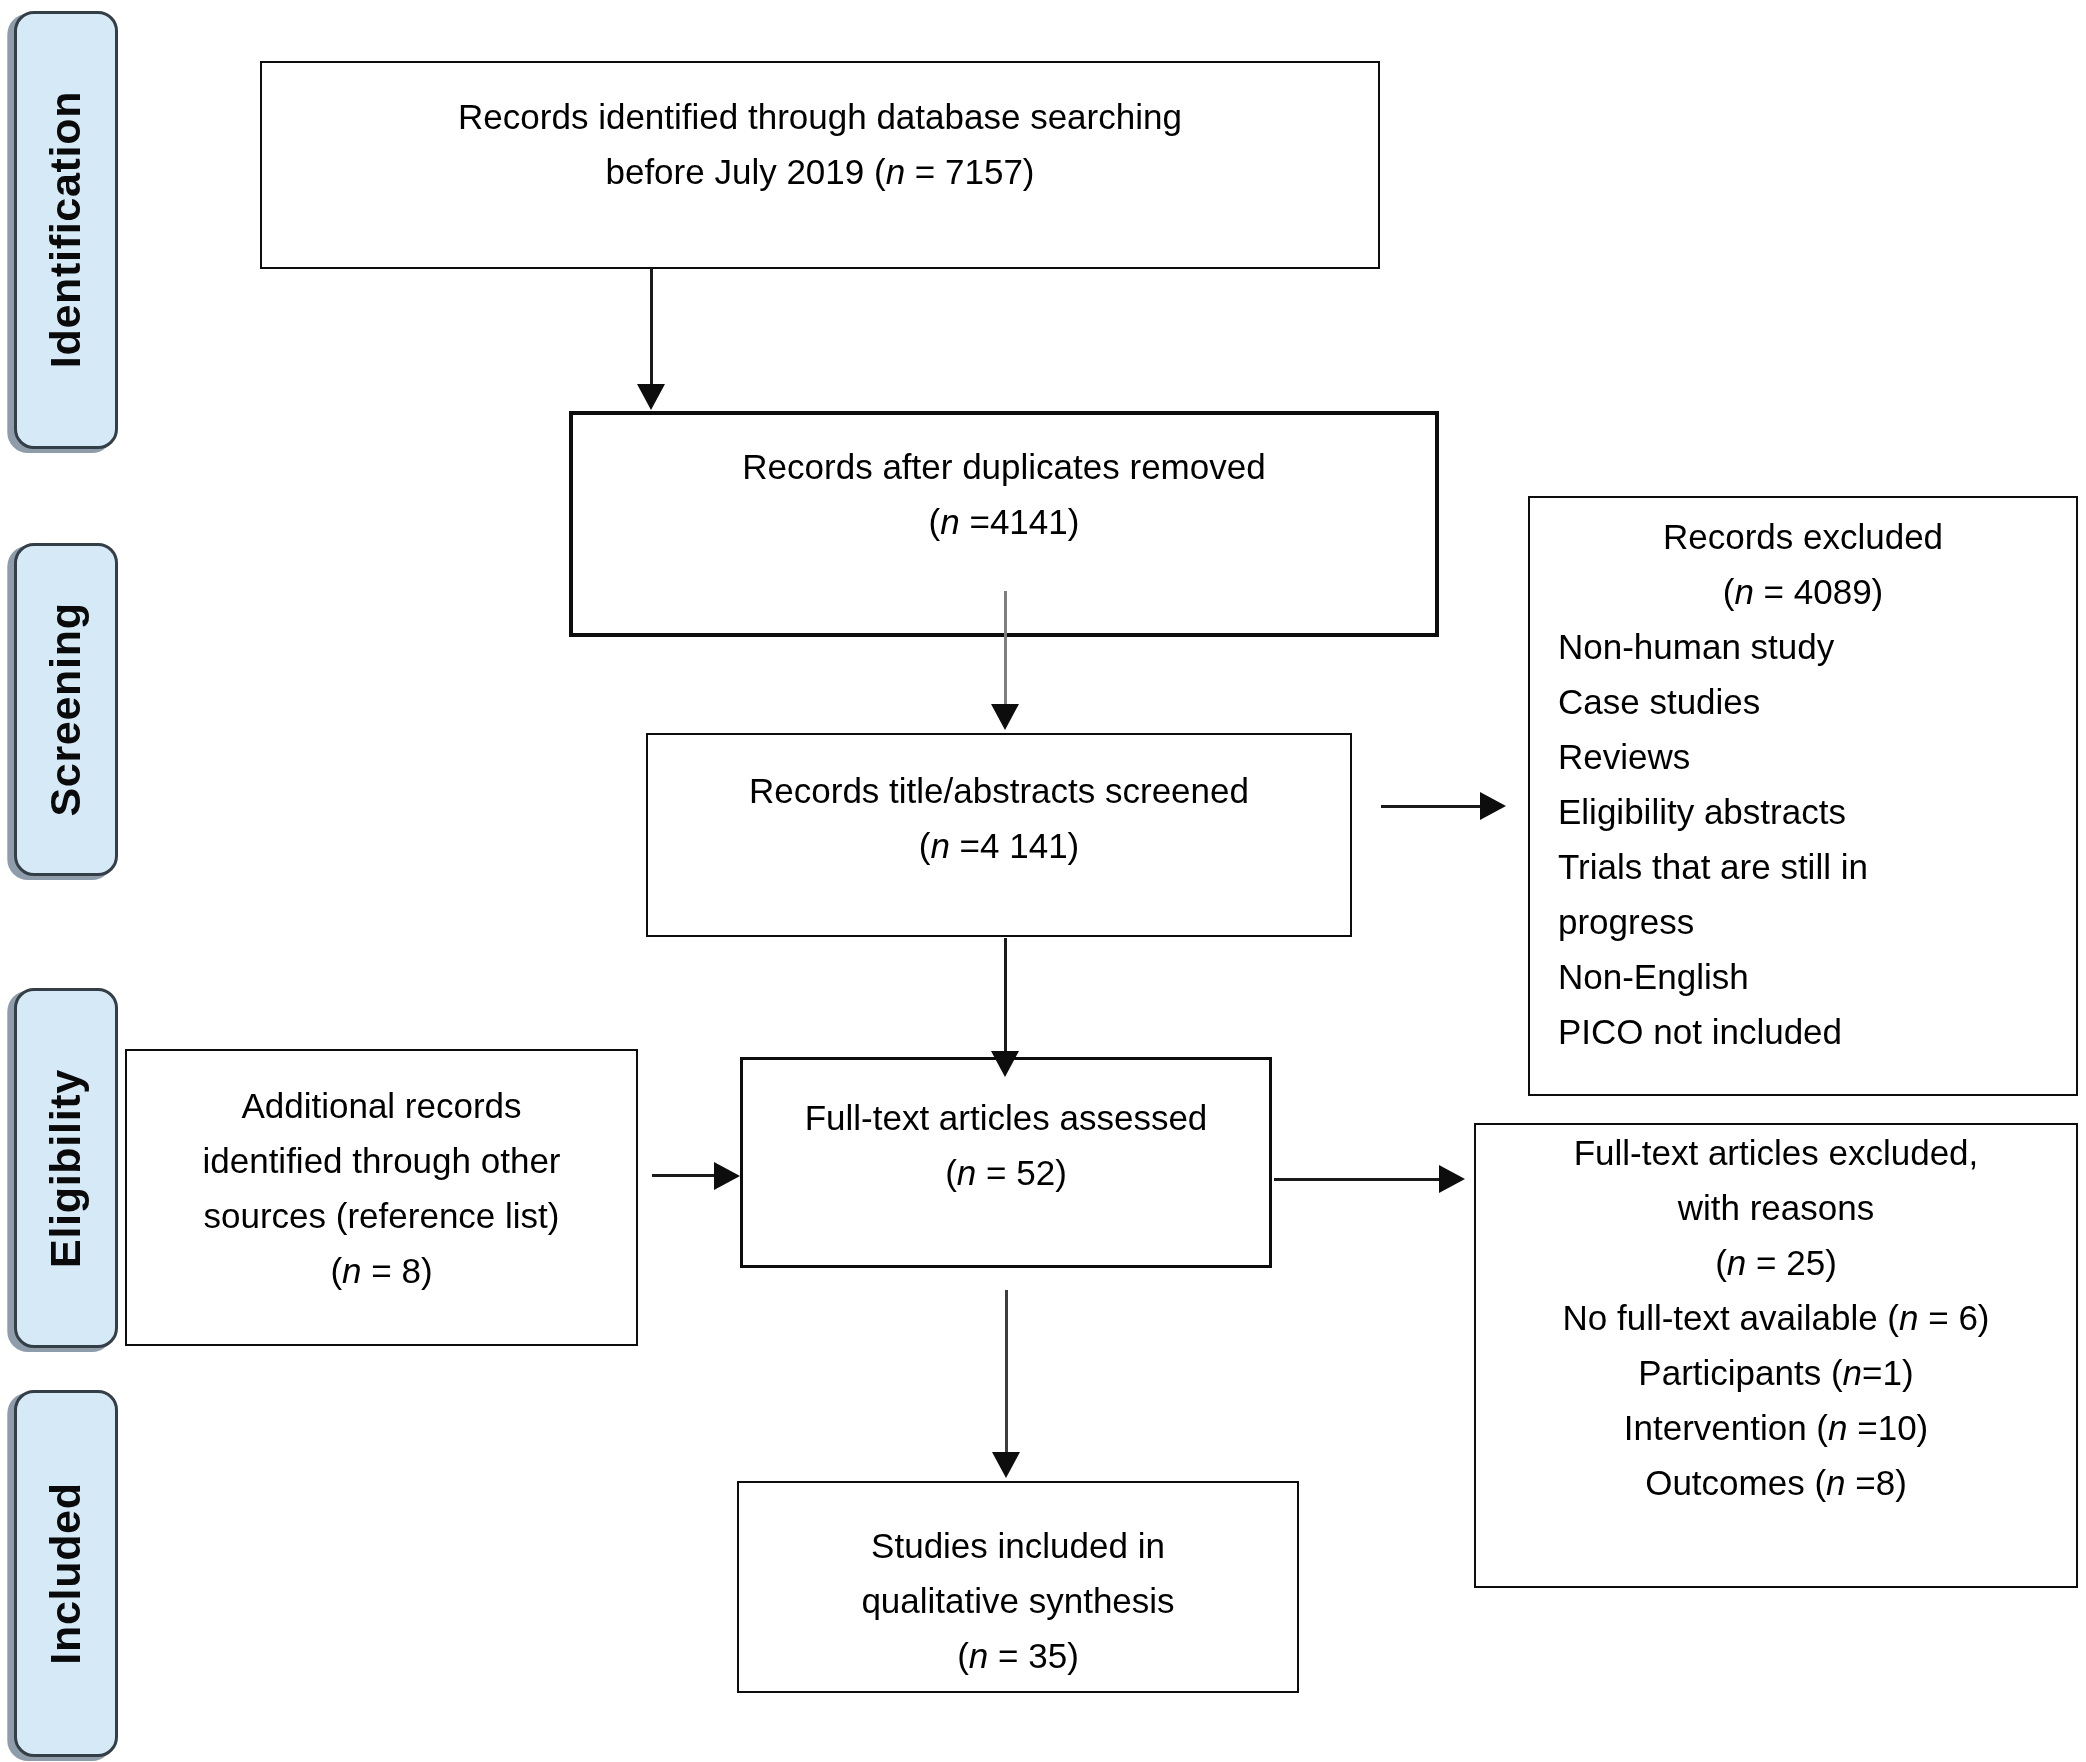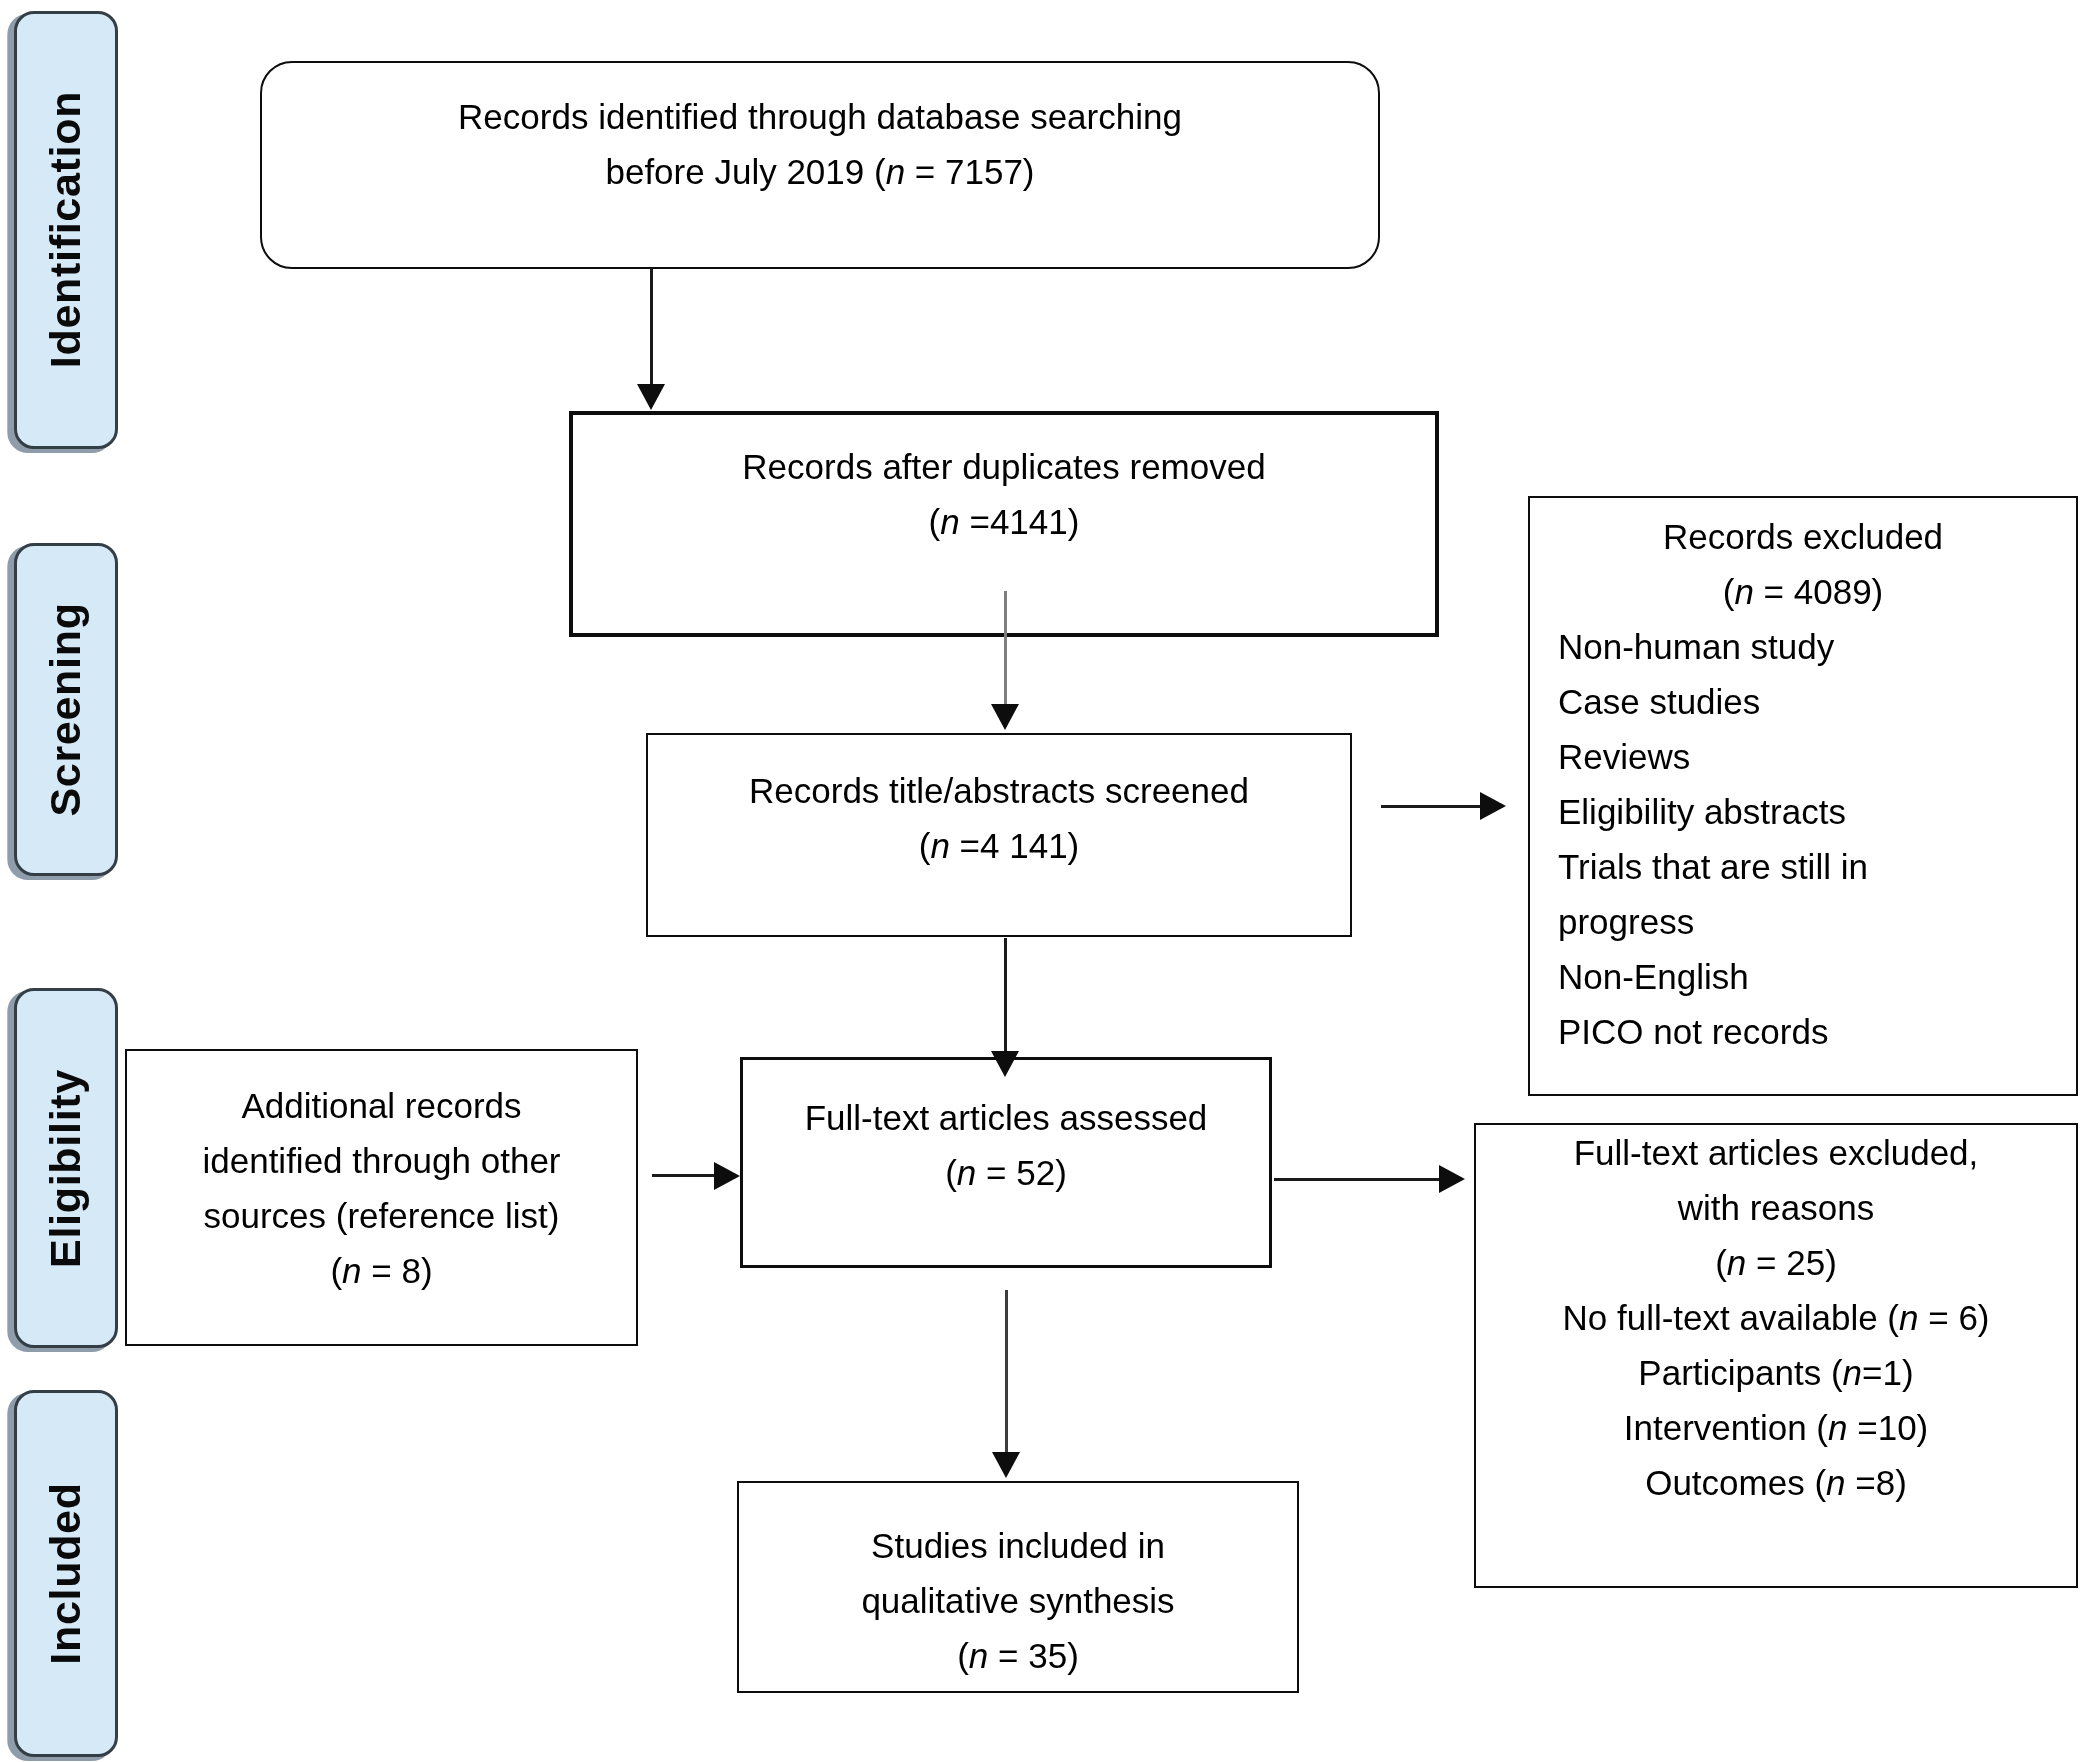--- a/index.html
+++ b/index.html
@@ -20,21 +20,21 @@
   }
   #stage-identification{top:10.8px;height:432px;}
   #stage-screening{top:543px;height:327px;}
   #stage-eligibility{top:988px;height:354px;}
   #stage-included{top:1390px;height:361px;}
   
   .box{
     position:absolute;box-sizing:border-box;background:#fff;
     border:2.7px solid #0d0d0d;font-size:35px;line-height:55px;text-align:center;
   }
-  #box-identified{left:260px;top:61px;width:1120px;height:208px;padding-top:26px;border-radius:32px;}
+  #box-identified{left:260px;top:61px;width:1120px;height:208px;padding-top:26px;}
   #box-duplicates{left:569px;top:411px;width:870px;height:226px;border-width:4px;padding-top:24px;}
   #box-screened{left:646px;top:733px;width:706px;height:204px;padding-top:28px;}
   #box-records-excluded{left:1528px;top:496px;width:550px;height:600px;padding-top:10.8px;}
   #box-additional{left:125px;top:1049px;width:513px;height:297px;padding-top:27px;}
   #box-fulltext{left:740px;top:1057px;width:532px;height:211px;border-width:3.4px;padding-top:30px;}
   #box-fulltext-excluded{left:1474px;top:1123px;width:604px;height:465px;}
   #box-included-syn{left:737px;top:1481px;width:562px;height:212px;padding-top:35px;}
   .reasons{
     text-align:left;padding-left:28px;width:445px;box-sizing:border-box;
   }
@@ -103,21 +103,21 @@
 <div class="box" id="box-records-excluded">
   <div>Records excluded</div>
   <div>(<i>n</i> = 4089)</div>
   <div class="reasons">
     <div>Non-human study</div>
     <div>Case studies</div>
     <div>Reviews</div>
     <div>Eligibility abstracts</div>
     <div>Trials that are still in progress</div>
     <div>Non-English</div>
-    <div>PICO not records</div>
+    <div>PICO not included</div>
   </div>
 </div>
 
 <div class="box" id="box-additional">
   <div>Additional records</div>
   <div>identified through other</div>
   <div>sources (reference list)</div>
   <div>(<i>n</i> = 8)</div>
 </div>
 

